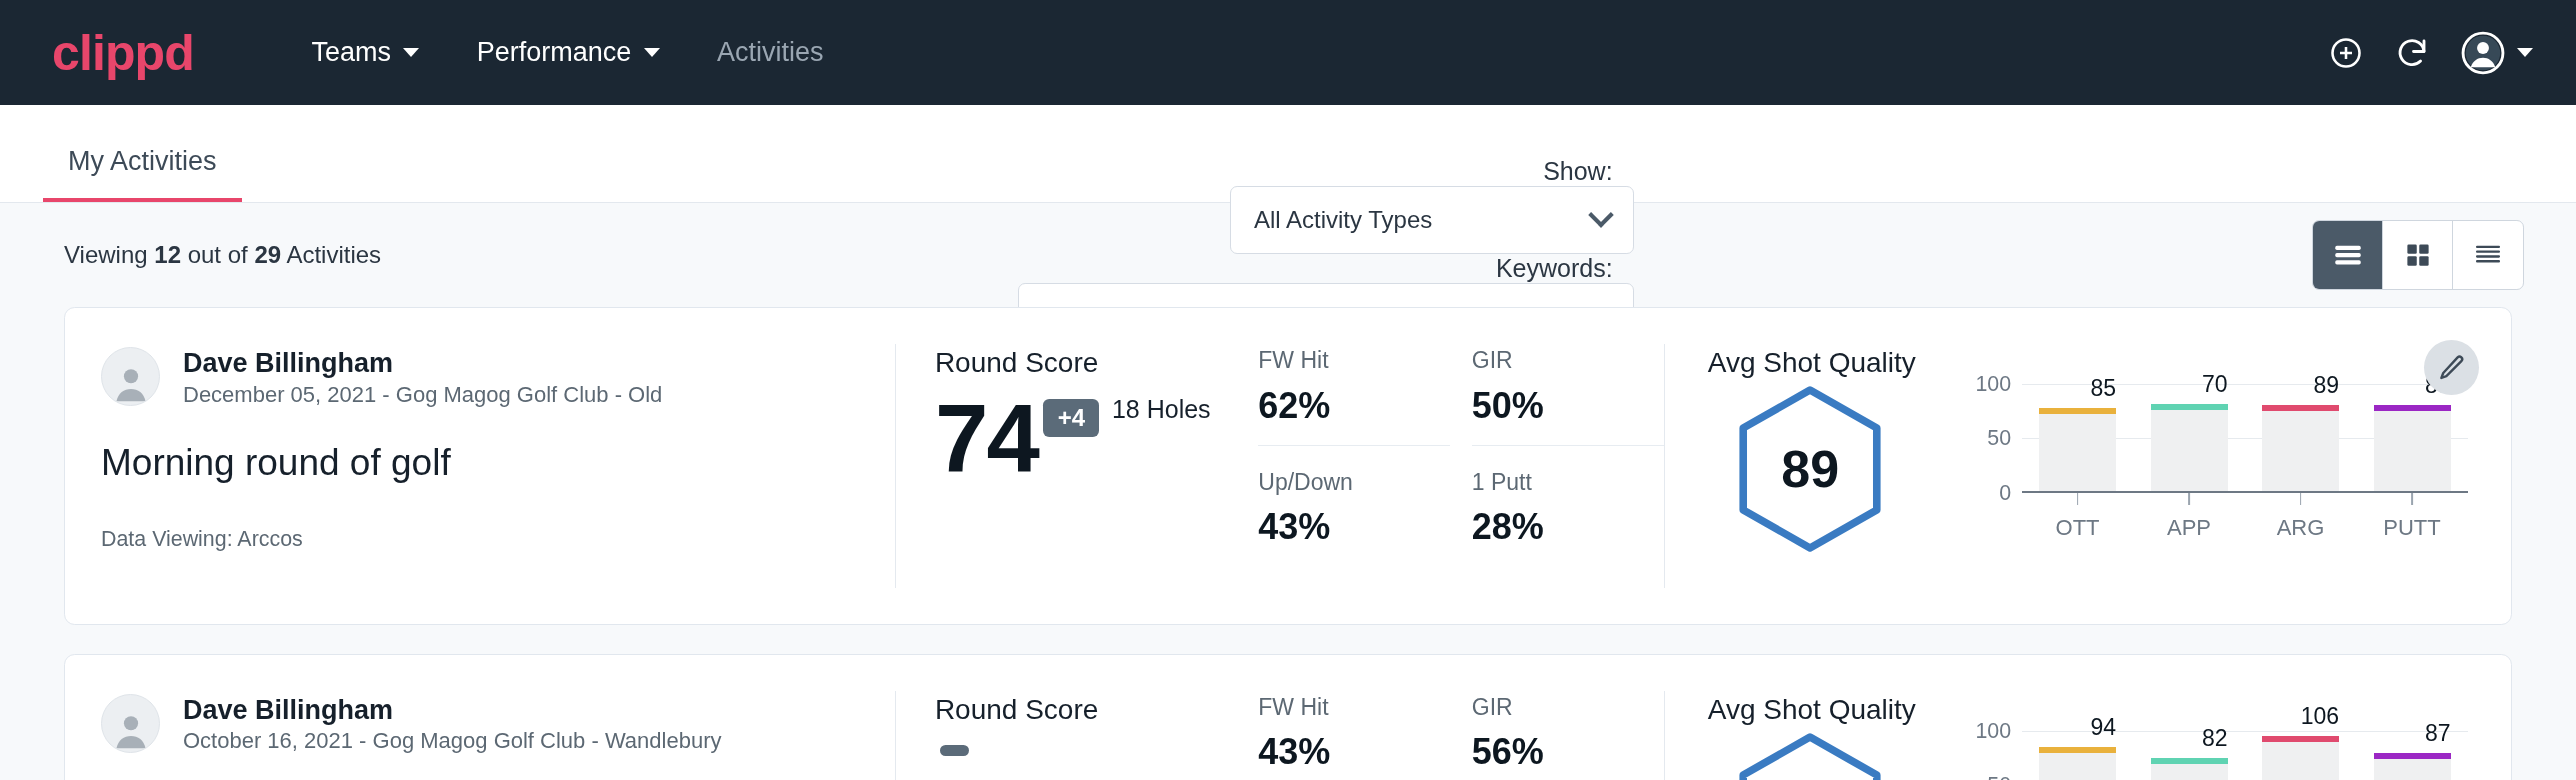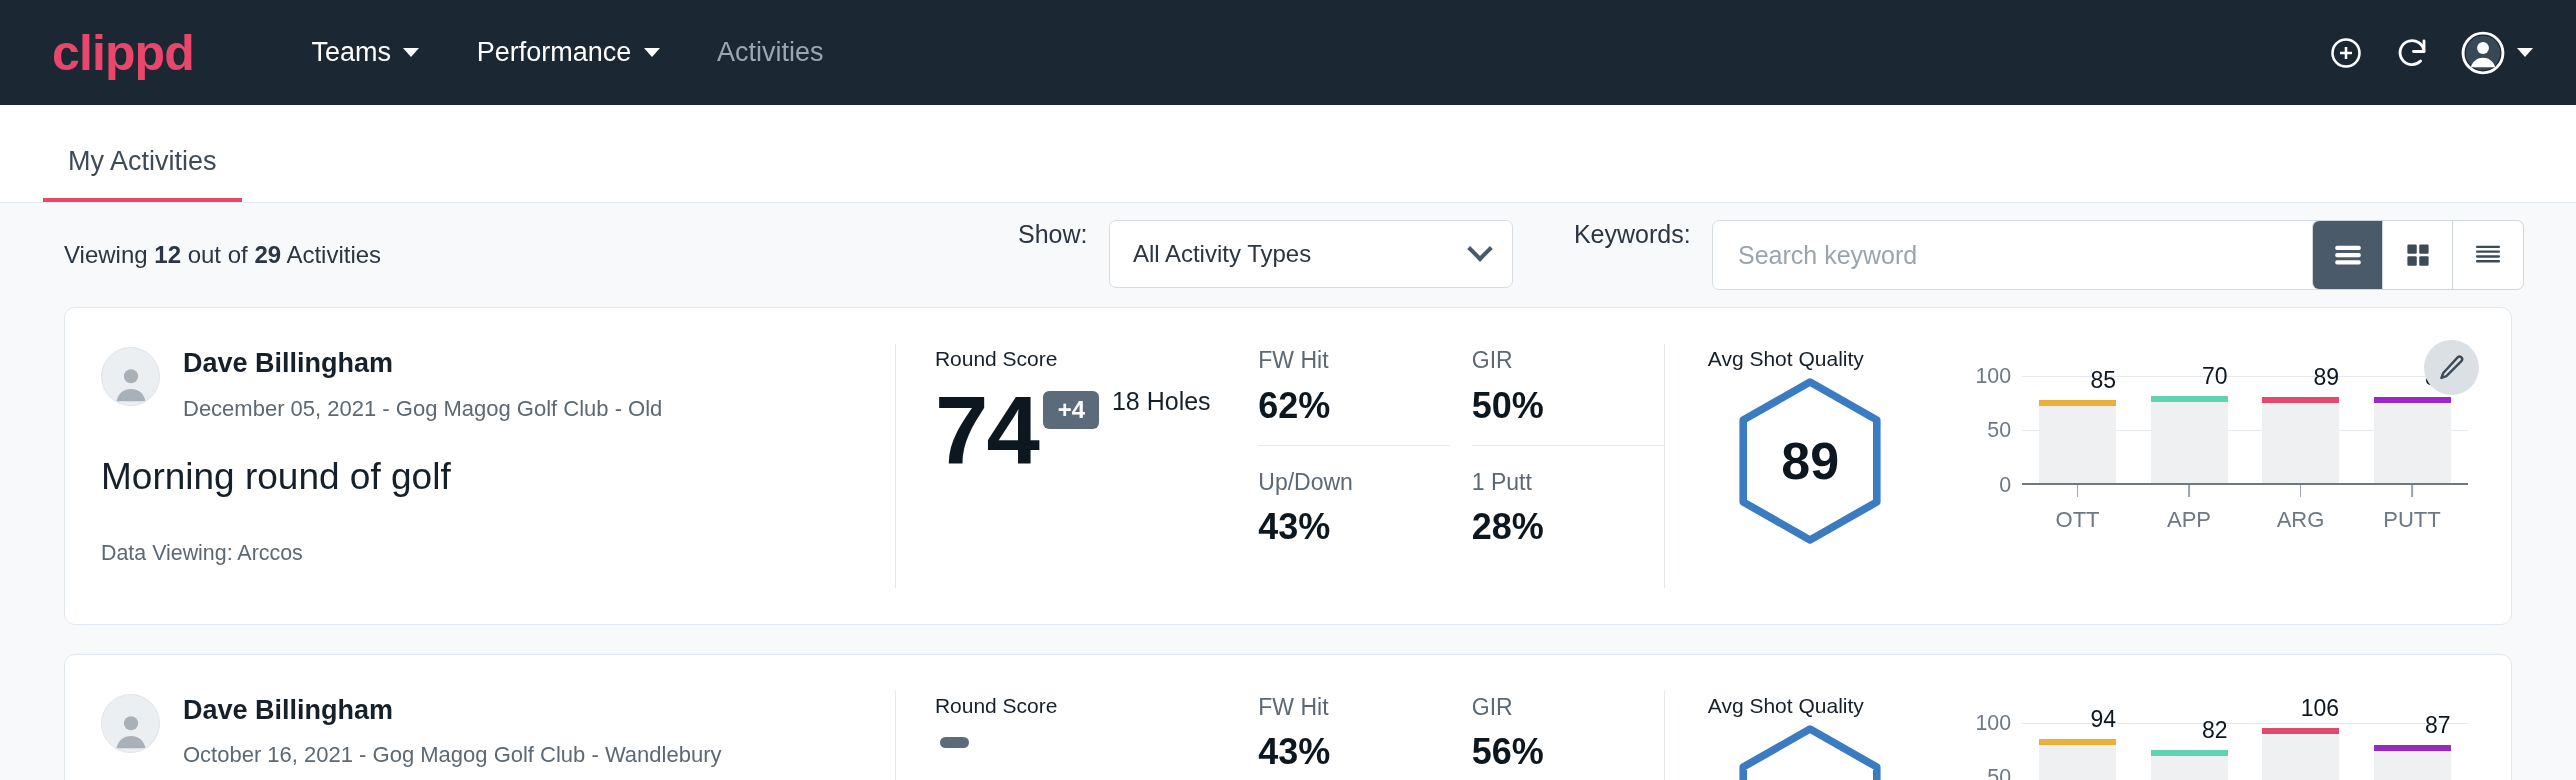--- a/index.html
+++ b/index.html
@@ -83,21 +83,22 @@
   }
   .viewing {
     font-size: 24px;
     color: #2b3642;
   }
   .viewing b { font-weight: 700; }
   .filter-right {
     position: absolute;
     left: 1018px;
     display: flex;
-    align-items: flex-start;
+    align-items: flex-end;
+    flex-direction: column;
   }
   .f-label { font-size: 25px; color: #2b3642; margin-right: 21.4px; }
   .select {
     width: 404px; height: 68px;
     background: #fff;
     border: 0.9px solid #d6dce4;
     border-radius: 7.1px;
     display: flex; align-items: center;
     padding: 0 23px;
     font-size: 24px; color: #2b3642;
@@ -159,32 +160,32 @@
     flex-shrink: 0;
   }
   .person-row { display: flex; align-items: flex-start; gap: 23px; }
   .avatar-circle {
     width: 59px; height: 59px; border-radius: 50%;
     background: #eceff2; border: 0.9px solid #dfe4e9;
     display: flex; align-items: flex-end; justify-content: center;
     overflow: hidden; flex-shrink: 0;
   }
   .person-name { font-size: 27px; font-weight: 700; color: #16202b; line-height: 1.25; }
-  .person-meta { font-size: 22px; color: #5c6873; margin-top: 15px; }
+  .person-meta { font-size: 22px; color: #5c6873; margin-top: 1px; }
   .activity-title { font-size: 37px; color: #16202b; margin-top: 34px; }
   .data-source { font-size: 21.4px; color: #5c6873; margin-top: 43px; }
 
   .vdiv { width: 0.9px; background: #e4e9ef; margin: 36px 0; flex-shrink: 0; }
 
   .col-score {
     width: 357px;
     padding: 39px 0 0 39px;
     flex-shrink: 0;
   }
-  .sect-label { font-size: 21px; color: #16202b; }
+  .sect-label { font-size: 28px; color: #16202b; }
   .score-row { display: flex; margin-top: 16px; }
   .score-num {
     font-size: 96px; font-weight: 700; color: #0d1720;
     line-height: 0.92; letter-spacing: -1.8px;
   }
   .score-badge {
     background: #5b6b79; color: #fff;
     font-size: 24px; font-weight: 700;
     border-radius: 6.2px;
     padding: 5.4px 14.3px;

